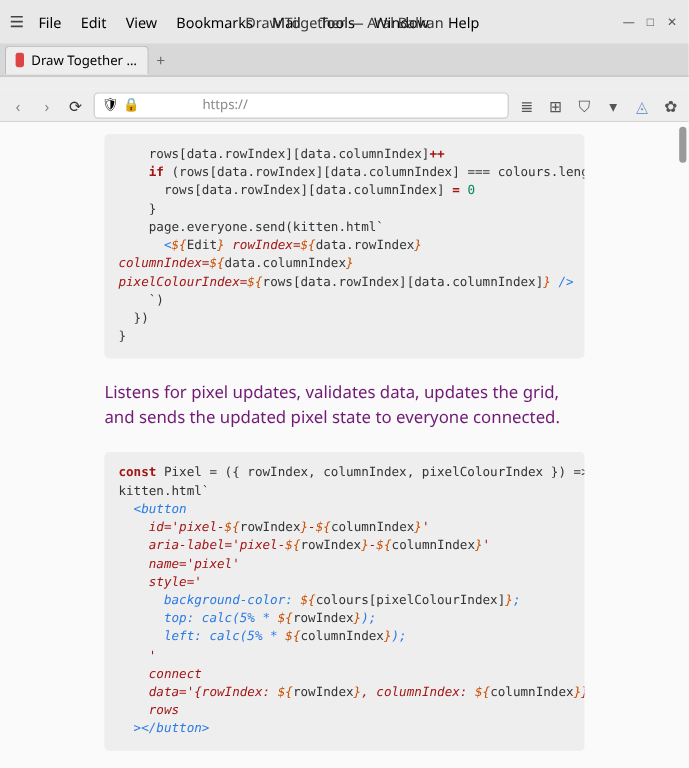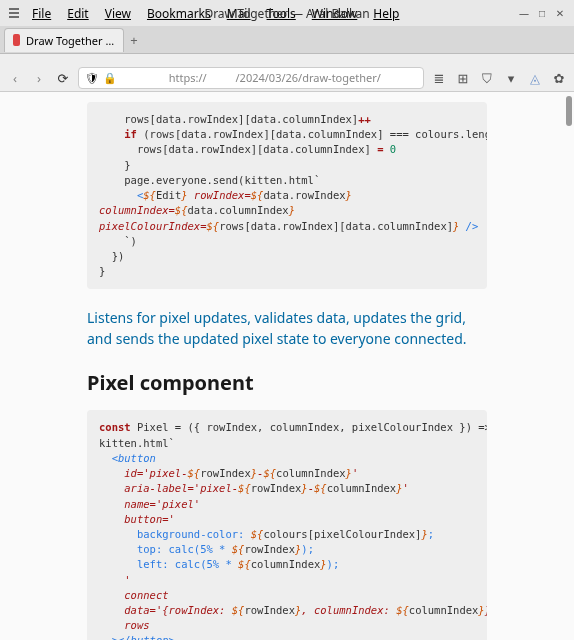--- a/index.html
+++ b/index.html
@@ -1,19 +1,19 @@
 <!DOCTYPE html>
 <html><head>
 <meta charset="utf-8">
 <style>
 * { box-sizing: border-box; margin: 0; padding: 0; }
 body { font-family: -apple-system, system-ui, sans-serif; font-size: 13px; background: #fafafa; width: 574px; height: 640px; overflow: hidden; }
 
 
-.menubar { display: flex; align-items: center; height: 26px; background: #e8e8e8; padding: 0 8px; position: relative; text-decoration: underline; }
+.menubar { display: flex; align-items: center; height: 36px; background: #e8e8e8; padding: 0 8px; position: relative; }
 .menubar .menu-item { padding: 0 8px; font-size: 12px; cursor: pointer; }
 .hamburger { margin-right: 4px; cursor: pointer; }
 .hamburger svg { display: block; }
 .window-title { position: absolute; left: 50%; transform: translateX(-50%); font-size: 12px; color: #333; }
 .window-controls { position: absolute; right: 6px; display: flex; gap: 2px; }
 .window-controls .wc { width: 16px; height: 16px; display: flex; align-items: center; justify-content: center; cursor: pointer; font-size: 10px; color: #555; }
 
 
 .tabbar { display: flex; align-items: center; height: 28px; background: #d8d8d8; border-bottom: 1px solid #bbb; }
 .tab { display: flex; align-items: center; gap: 6px; background: #eee; height: 24px; padding: 0 8px; border: 1px solid #bbb; border-bottom: none; border-radius: 4px 4px 0 0; margin-left: 4px; font-size: 11px; max-width: 120px; }
@@ -34,27 +34,27 @@
 .urlbox .url-path { color: #888; }
 .toolbar-icon { width: 18px; height: 18px; display: flex; align-items: center; justify-content: center; cursor: pointer; color: #555; }
 
 
 .page { background: #fafafa; height: calc(640px - 22px - 28px - 10px - 28px); overflow: auto; position: relative; }
 .scrollbar-vert { position: absolute; right: 2px; top: 4px; width: 6px; height: 30px; background: #999; border-radius: 3px; }
 .content-inner { margin: 0 auto; width: 400px; padding: 10px 0 30px; }
 
 .code-block { background: #eee; border-radius: 4px; padding: 10px 12px; font-family: ui-monospace, Menlo, monospace; font-size: 10.5px; line-height: 1.45; color: #333; white-space: pre; overflow-x: auto; }
 .code-block .kw { color: #a31515; font-weight: bold; }
-.code-block .str { color: #2a7ae2; }
+.code-block .str { color: #2a7ae2; font-style: italic; }
 .code-block .interp { color: #c94f00; font-style: italic; }
 .code-block .tag { color: #2a7ae2; font-style: italic; }
 .code-block .attr { color: #a31515; font-style: italic; }
 .code-block .num { color: #098658; }
 
-.para { margin: 18px 0; font-size: 14px; line-height: 1.5; color: #0369a1; }
+.para { margin: 18px 0; font-size: 14px; line-height: 1.5; color: #701a75; }
 .h2 { margin: 20px 0 14px; font-size: 20px; font-weight: bold; color: #1a1a1a; }
 </style>
 </head>
 <body>
 
 <div class="menubar">
   <span class="hamburger">
     <svg width="12" height="12" viewBox="0 0 12 12">
         <path d="M1 2h10M1 6h10M1 10h10" stroke="#444" stroke-width="1.3"></path>
       </svg>
@@ -87,21 +87,20 @@
 
 <div class="urlbar-row">
   <span class="nav-btn">‹</span>
   <span class="nav-btn">›</span>
   <span class="nav-btn enabled">⟳</span>
   <div class="urlbox">
     <span>🛡</span>
     <span class="lock">🔒</span>
     <span style="color:#888;margin-left:48px;">https://</span>
       <span class="url-domain">ar.al</span>
-      <span class="url-path">/2024/03/26/draw-together/</span>
   </div>
   <span class="toolbar-icon">≣</span>
   <span class="toolbar-icon">⊞</span>
   <span class="toolbar-icon">⛉</span>
   <span class="toolbar-icon">▾</span>
   <span class="toolbar-icon" style="color:#79c;">◬</span>
   <span class="toolbar-icon">✿</span>
 </div>
 
 <div class="page">
@@ -115,29 +114,28 @@
 <span>    page.everyone.send(kitten.html`</span>
 <span class="tag">      &lt;</span><span class="interp">${</span><span>Edit</span><span class="interp">}</span><span class="attr"> rowIndex=</span><span class="interp">${</span><span>data.rowIndex</span><span class="interp">}</span>
 <span class="attr">columnIndex=</span><span class="interp">${</span><span>data.columnIndex</span><span class="interp">}</span>
 <span class="attr">pixelColourIndex=</span><span class="interp">${</span><span>rows[data.rowIndex][data.columnIndex]</span><span class="interp">}</span><span class="tag"> /&gt;</span>
 <span>    `)</span>
 <span>  })</span>
 <span>}</span></div>
 
     <p class="para">Listens for pixel updates, validates data, updates the grid, and sends the updated pixel state to everyone connected.</p>
 
-    <h2 class="h2">Pixel component</h2>
 
     <div class="code-block"><span class="kw">const</span><span> Pixel = ({ rowIndex, columnIndex, pixelColourIndex }) =&gt;</span>
 <span>kitten.html`</span>
 <span class="tag">  &lt;button</span>
 <span class="attr">    id='pixel-</span><span class="interp">${</span><span>rowIndex</span><span class="interp">}</span><span class="attr">-</span><span class="interp">${</span><span>columnIndex</span><span class="interp">}</span><span class="attr">'</span>
 <span class="attr">    aria-label='pixel-</span><span class="interp">${</span><span>rowIndex</span><span class="interp">}</span><span class="attr">-</span><span class="interp">${</span><span>columnIndex</span><span class="interp">}</span><span class="attr">'</span>
 <span class="attr">    name='pixel'</span>
-<span class="attr">    button='</span>
+<span class="attr">    style='</span>
 <span class="str">      background-color: </span><span class="interp">${</span><span>colours[pixelColourIndex]</span><span class="interp">}</span><span class="str">;</span>
 <span class="str">      top: calc(5% * </span><span class="interp">${</span><span>rowIndex</span><span class="interp">}</span><span class="str">);</span>
 <span class="str">      left: calc(5% * </span><span class="interp">${</span><span>columnIndex</span><span class="interp">}</span><span class="str">);</span>
 <span class="attr">    '</span>
 <span class="attr">    connect</span>
 <span class="attr">    data='{rowIndex: </span><span class="interp">${</span><span>rowIndex</span><span class="interp">}</span><span class="attr">, columnIndex: </span><span class="interp">${</span><span>columnIndex</span><span class="interp">}</span><span class="attr">}'</span>
 <span class="attr">    rows</span>
 <span class="tag">  &gt;&lt;/button&gt;</span>
 </div>
 

